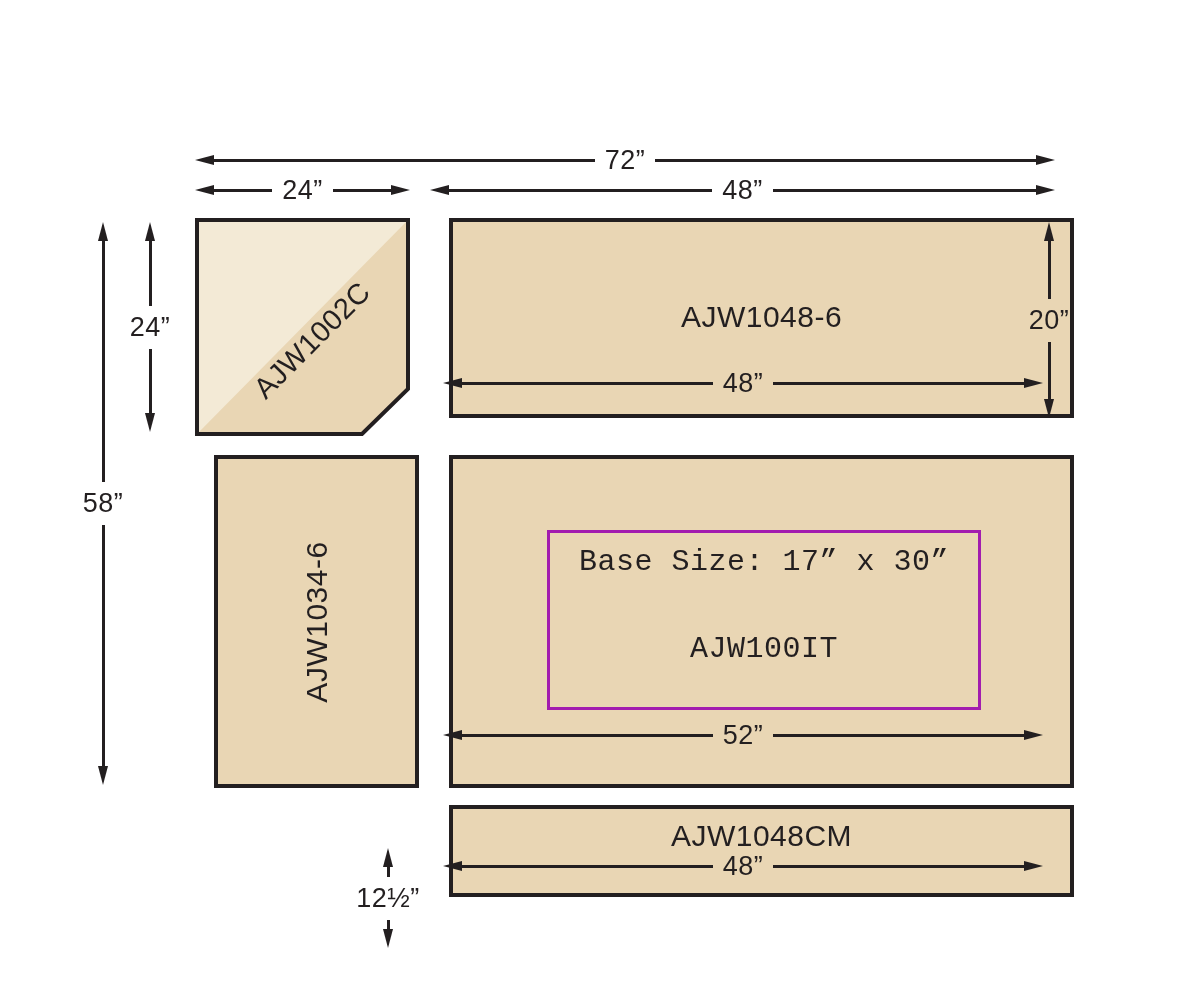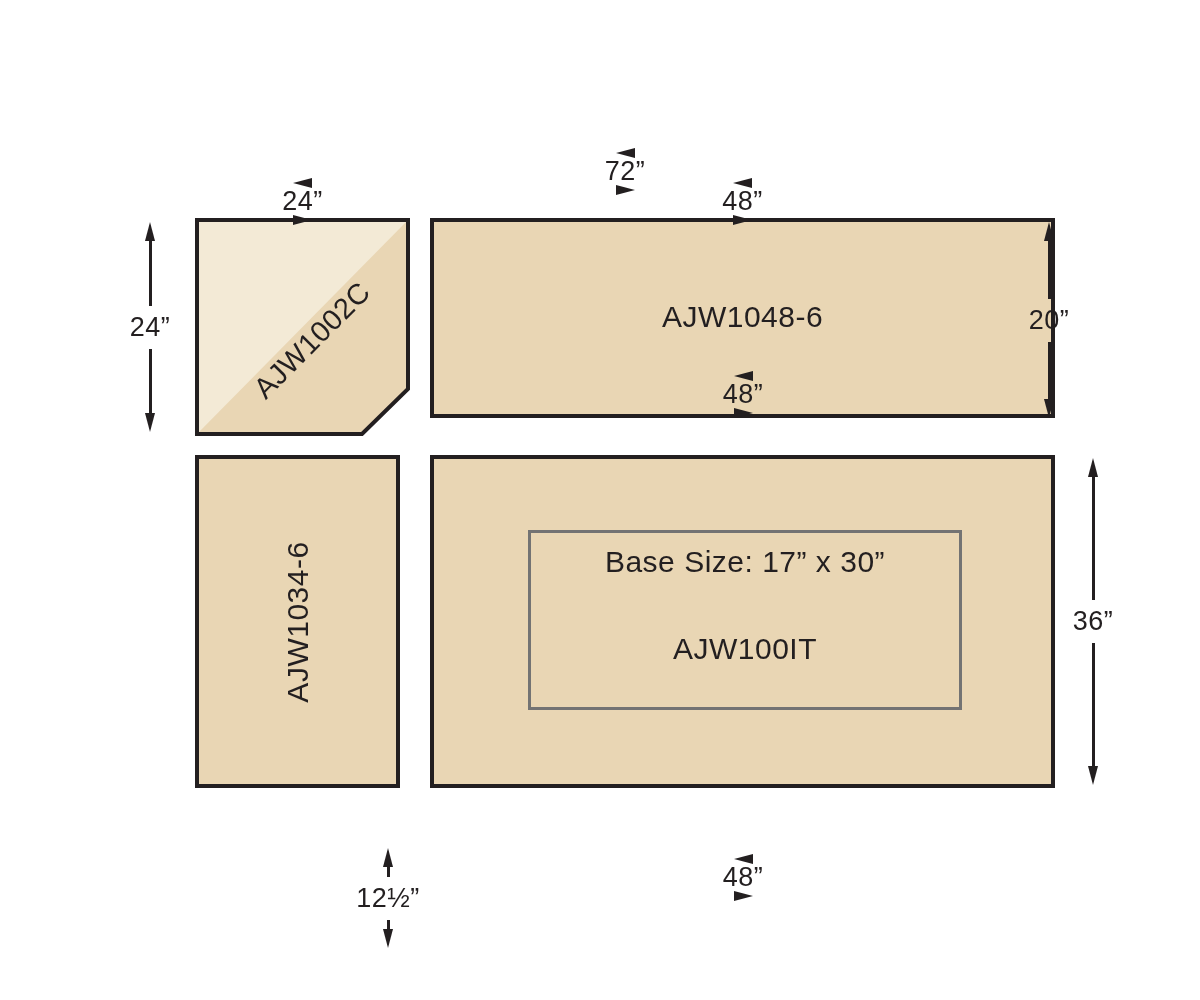--- a/index.html
+++ b/index.html
@@ -5,33 +5,35 @@
   html,body { margin:0; padding:0; background:#ffffff; }
   .canvas {
     position:relative; width:1200px; height:1000px; background:#ffffff;
     font-family:"Liberation Sans", sans-serif; color:#231f20; overflow:hidden;
   }
 
   
   .piece {
     position:absolute; background:#e9d6b4; border:4px solid #231f20;
     box-sizing:border-box;
+    margin-left:19px;
   }
   .plabel {
     position:absolute; font-size:30px; line-height:1; color:#231f20;
     white-space:nowrap; letter-spacing:0.5px;
   }
   .inner-rect {
-    position:absolute; border:3px solid #737373; box-sizing:border-box;
+    position:absolute; border:3px solid #a21caf; box-sizing:border-box;
     background:transparent;
+    font-family:Liberation Mono, monospace;
   }
 
   
   .arrow { position:absolute; display:flex; align-items:center; }
-  .arrow.h { flex-direction:column; }
+  .arrow.h { flex-direction:row; }
   .arrow.v { flex-direction:column; }
   .arrow .ln { background:#231f20; flex:1 1 auto; }
   .arrow.h .ln { height:3px; }
   .arrow.v .ln { width:3px; }
   .arrow .lbl {
     font-size:27px; line-height:1; white-space:nowrap; color:#231f20;
     letter-spacing:0.5px; flex:none;
   }
   .arrow.h .lbl { padding:0 10px; }
   .arrow.v .lbl { padding:8px 0; }
@@ -63,20 +65,23 @@
     <div class="plabel" style="left:50%;top:50%;transform:translate(-50%,-50%) rotate(-90deg)">AJW1034-6</div>
   </div>
 
   <div class="piece" style="left:430px;top:455px;width:625px;height:333px">
     <div class="inner-rect" style="left:94px;top:71px;width:434px;height:180px">
       <div class="plabel" style="left:50%;top:14px;transform:translateX(-50%)">Base Size: 17” x 30”</div>
       <div class="plabel" style="left:50%;top:101px;transform:translateX(-50%)">AJW100IT</div>
     </div>
   </div>
 
+  <div class="piece" style="left:430px;top:805px;width:625px;height:92px">
+    <div class="plabel" style="left:50%;top:12px;transform:translateX(-50%)">AJW1048CM</div>
+  </div>
 
   <div class="arrow h" style="left:195px;top:148px;width:860px;height:24px">
     <span class="ah left"></span>
     <span class="ln"></span>
     <span class="lbl">72”</span>
     <span class="ln"></span>
     <span class="ah right"></span>
   </div>
 
   <div class="arrow h" style="left:195px;top:178px;width:215px;height:24px">
@@ -96,54 +101,61 @@
   </div>
 
   <div class="arrow h" style="left:443px;top:371px;width:600px;height:24px">
     <span class="ah left"></span>
     <span class="ln"></span>
     <span class="lbl">48”</span>
     <span class="ln"></span>
     <span class="ah right"></span>
   </div>
 
+  <div class="arrow h" style="left:443px;top:723px;width:600px;height:24px">
+    <span class="ah left"></span>
+    <span class="ln"></span>
+    <span class="lbl">52”</span>
+    <span class="ln"></span>
+    <span class="ah right"></span>
+  </div>
 
   <div class="arrow h" style="left:443px;top:854px;width:600px;height:24px">
     <span class="ah left"></span>
     <span class="ln"></span>
     <span class="lbl">48”</span>
     <span class="ln"></span>
     <span class="ah right"></span>
   </div>
 
+  <div class="arrow v" style="left:91px;top:222px;width:24px;height:563px">
+    <span class="ah up"></span>
+    <span class="ln"></span>
+    <span class="lbl">58”</span>
+    <span class="ln"></span>
+    <span class="ah down"></span>
+  </div>
 
   <div class="arrow v" style="left:138px;top:222px;width:24px;height:210px">
     <span class="ah up"></span>
     <span class="ln"></span>
     <span class="lbl">24”</span>
     <span class="ln"></span>
     <span class="ah down"></span>
   </div>
 
 
   <div class="arrow v" style="left:1037px;top:222px;width:24px;height:196px">
     <span class="ah up"></span>
     <span class="ln"></span>
     <span class="lbl">20”</span>
     <span class="ln"></span>
     <span class="ah down"></span>
   </div>
 
-  <div class="arrow v" style="left:1081px;top:458px;width:24px;height:327px">
-    <span class="ah up"></span>
-    <span class="ln"></span>
-    <span class="lbl">36”</span>
-    <span class="ln"></span>
-    <span class="ah down"></span>
-  </div>
 
   <div class="arrow v" style="left:376px;top:848px;width:24px;height:100px">
     <span class="ah up"></span>
     <span class="ln"></span>
     <span class="lbl">12½”</span>
     <span class="ln"></span>
     <span class="ah down"></span>
   </div>
 
 </div>

